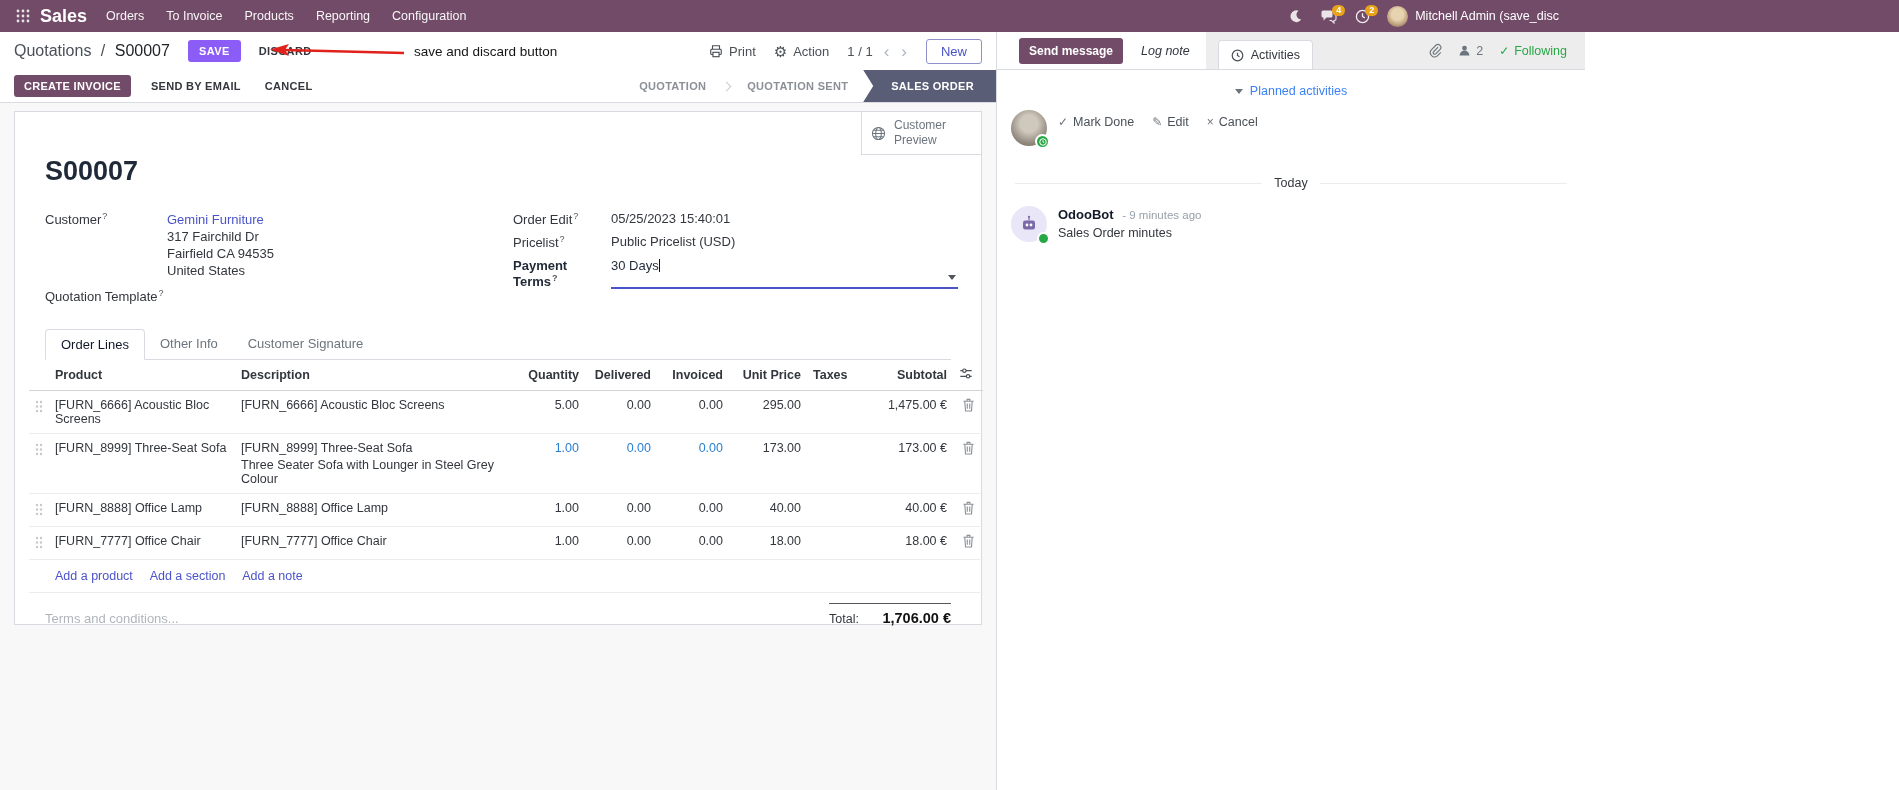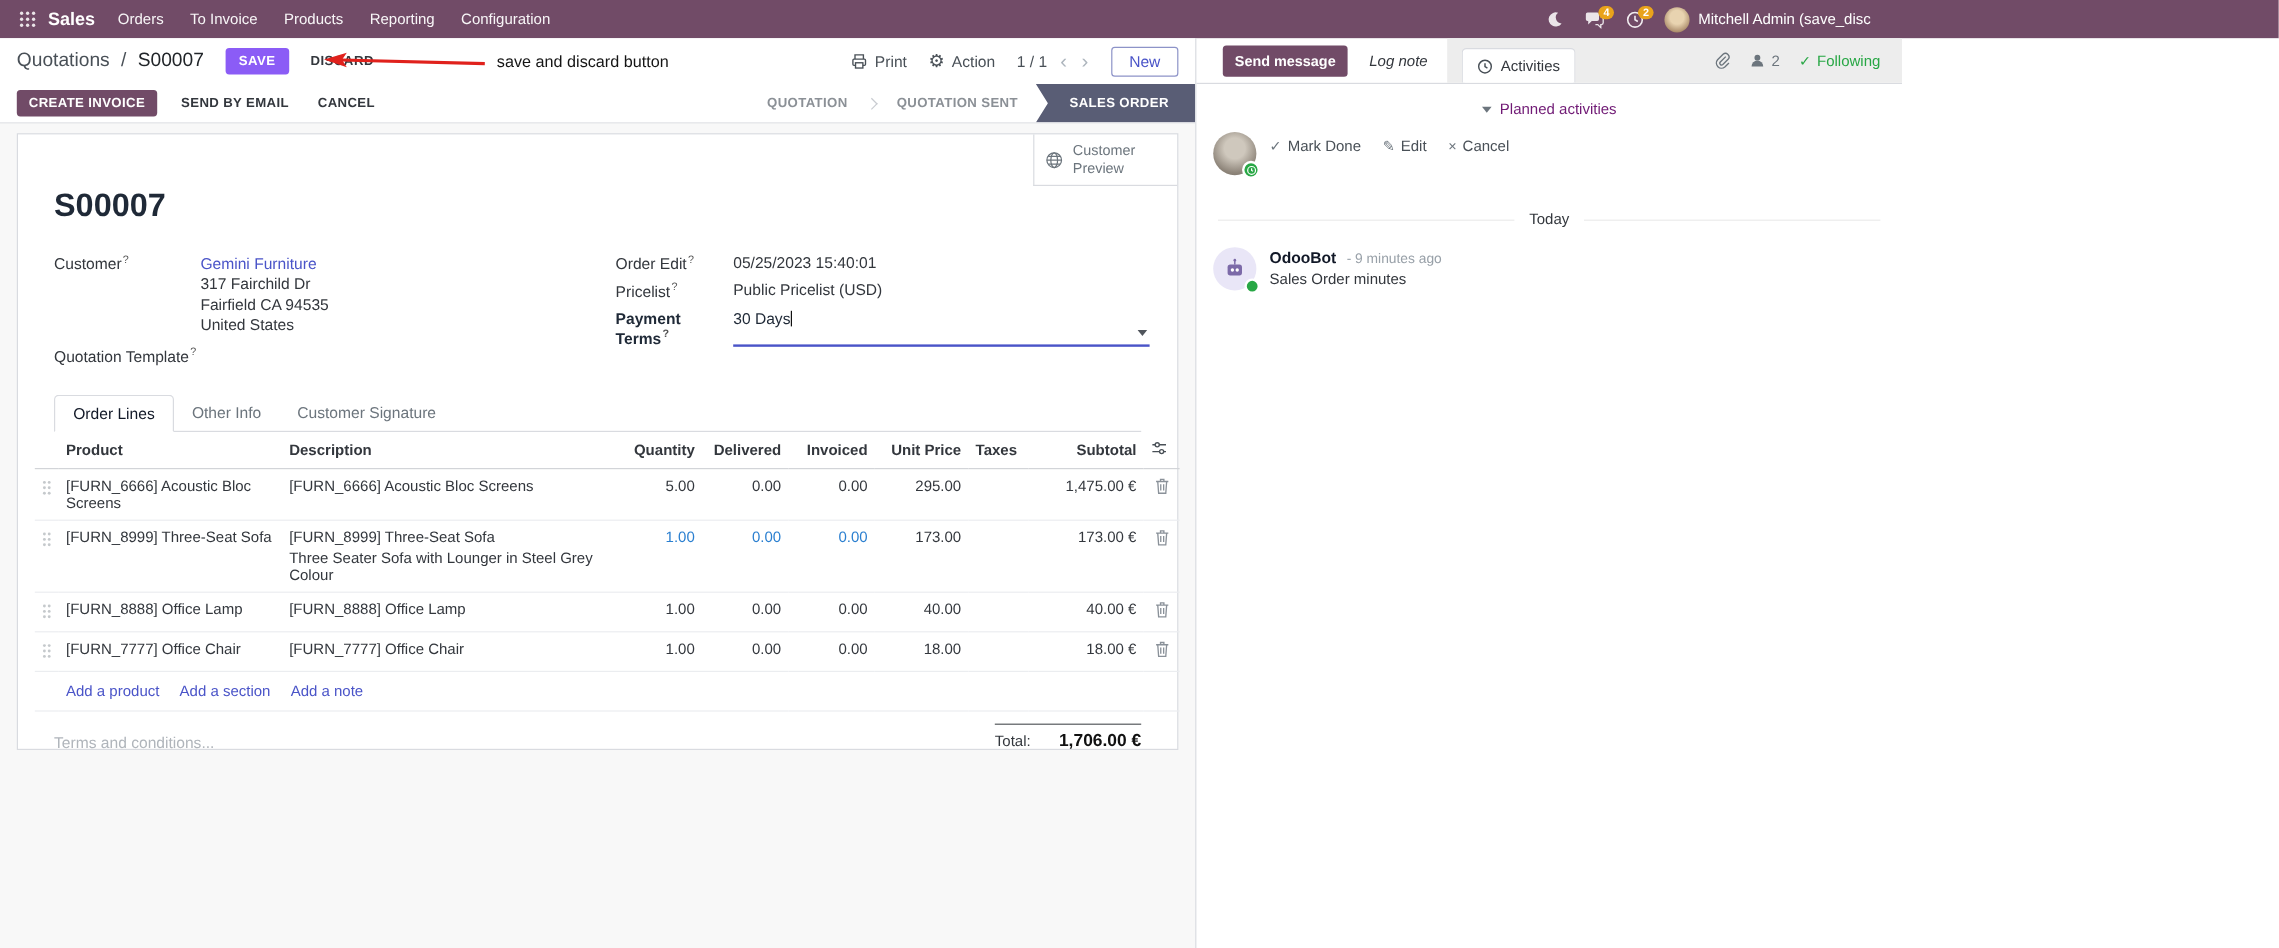--- a/index.html
+++ b/index.html
@@ -11,21 +11,21 @@
   }
   .screen { position:relative; width:1899px; height:790px; background:#fff; }
 
   
   .topbar {
     position:absolute; top:0; left:0; right:0; height:32px;
     background:#714B67; display:flex; align-items:center;
     padding:0 10px 0 8px; color:#fff;
   }
   .apps-btn { padding:0 8px; display:flex; align-items:center; cursor:pointer; }
-  .app-name { font-size:15px; font-weight:700; margin:0 8px 0 2px; cursor:pointer; }
+  .app-name { font-size:18px; font-weight:700; margin:0 8px 0 2px; cursor:pointer; }
   .menu-item { font-size:12.5px; padding:0 11px; line-height:32px; color:rgba(255,255,255,.95); cursor:pointer; white-space:nowrap; }
   .topbar-right { margin-left:auto; margin-right:330px; display:flex; align-items:center; }
   .tb-icon { position:relative; padding:0 9px; display:flex; align-items:center; cursor:pointer; }
   .tb-badge {
     position:absolute; top:-4px; right:1px; background:#e9a31b; color:#fff;
     font-size:9px; font-weight:700; border-radius:8px; padding:1px 4px; line-height:1.1;
   }
   .avatar {
     width:21px; height:21px; border-radius:50%; margin-left:8px; flex-shrink:0; cursor:pointer;
     background:radial-gradient(circle at 50% 40%, #e8d3b0 35%, #9c7b5a 85%);
@@ -136,21 +136,21 @@
   .activities-tab {
     margin-left:12px; background:#fff; border:1px solid #d9dbe0; border-bottom:none;
     border-radius:4px 4px 0 0; padding:7px 12px; display:flex; align-items:center; gap:7px;
     font-size:12.5px; color:#33373d; cursor:pointer;
   }
   .ch-right { margin-left:auto; align-self:center; display:flex; align-items:center; gap:16px; padding-right:18px; }
   .follower { display:flex; gap:5px; align-items:center; color:#6c757d; font-size:12.5px; cursor:pointer; }
   .following { color:#28a745; font-size:12.5px; display:flex; gap:5px; align-items:center; cursor:pointer; }
   .check-glyph { font-size:12px; line-height:1; }
 
-  .planned-head { text-align:center; font-size:12.5px; color:#701a75; margin:14px 0 12px; cursor:pointer; }
+  .planned-head { text-align:center; font-size:12.5px; color:#3b82f6; margin:14px 0 12px; cursor:pointer; }
   .caret-sm { display:inline-block; width:0; height:0; border-left:4px solid transparent; border-right:4px solid transparent; border-top:5px solid #6c757d; margin-right:7px; vertical-align:1px; }
 
   .activity-item, .message-item { display:flex; gap:11px; padding-left:14px; }
   .av { width:36px; height:36px; border-radius:50%; position:relative; flex-shrink:0; }
   .av-photo { background:radial-gradient(circle at 50% 38%, #cfc8bd 0 30%, #8f867b 70%, #6f675e 100%); }
   .av-bot { background:#e9e6f7; display:flex; align-items:center; justify-content:center; }
   .av-badge {
     position:absolute; right:-3px; bottom:-3px; width:15px; height:15px; border-radius:50%;
     background:#28a745; border:2px solid #fff; display:flex; align-items:center; justify-content:center;
   }

